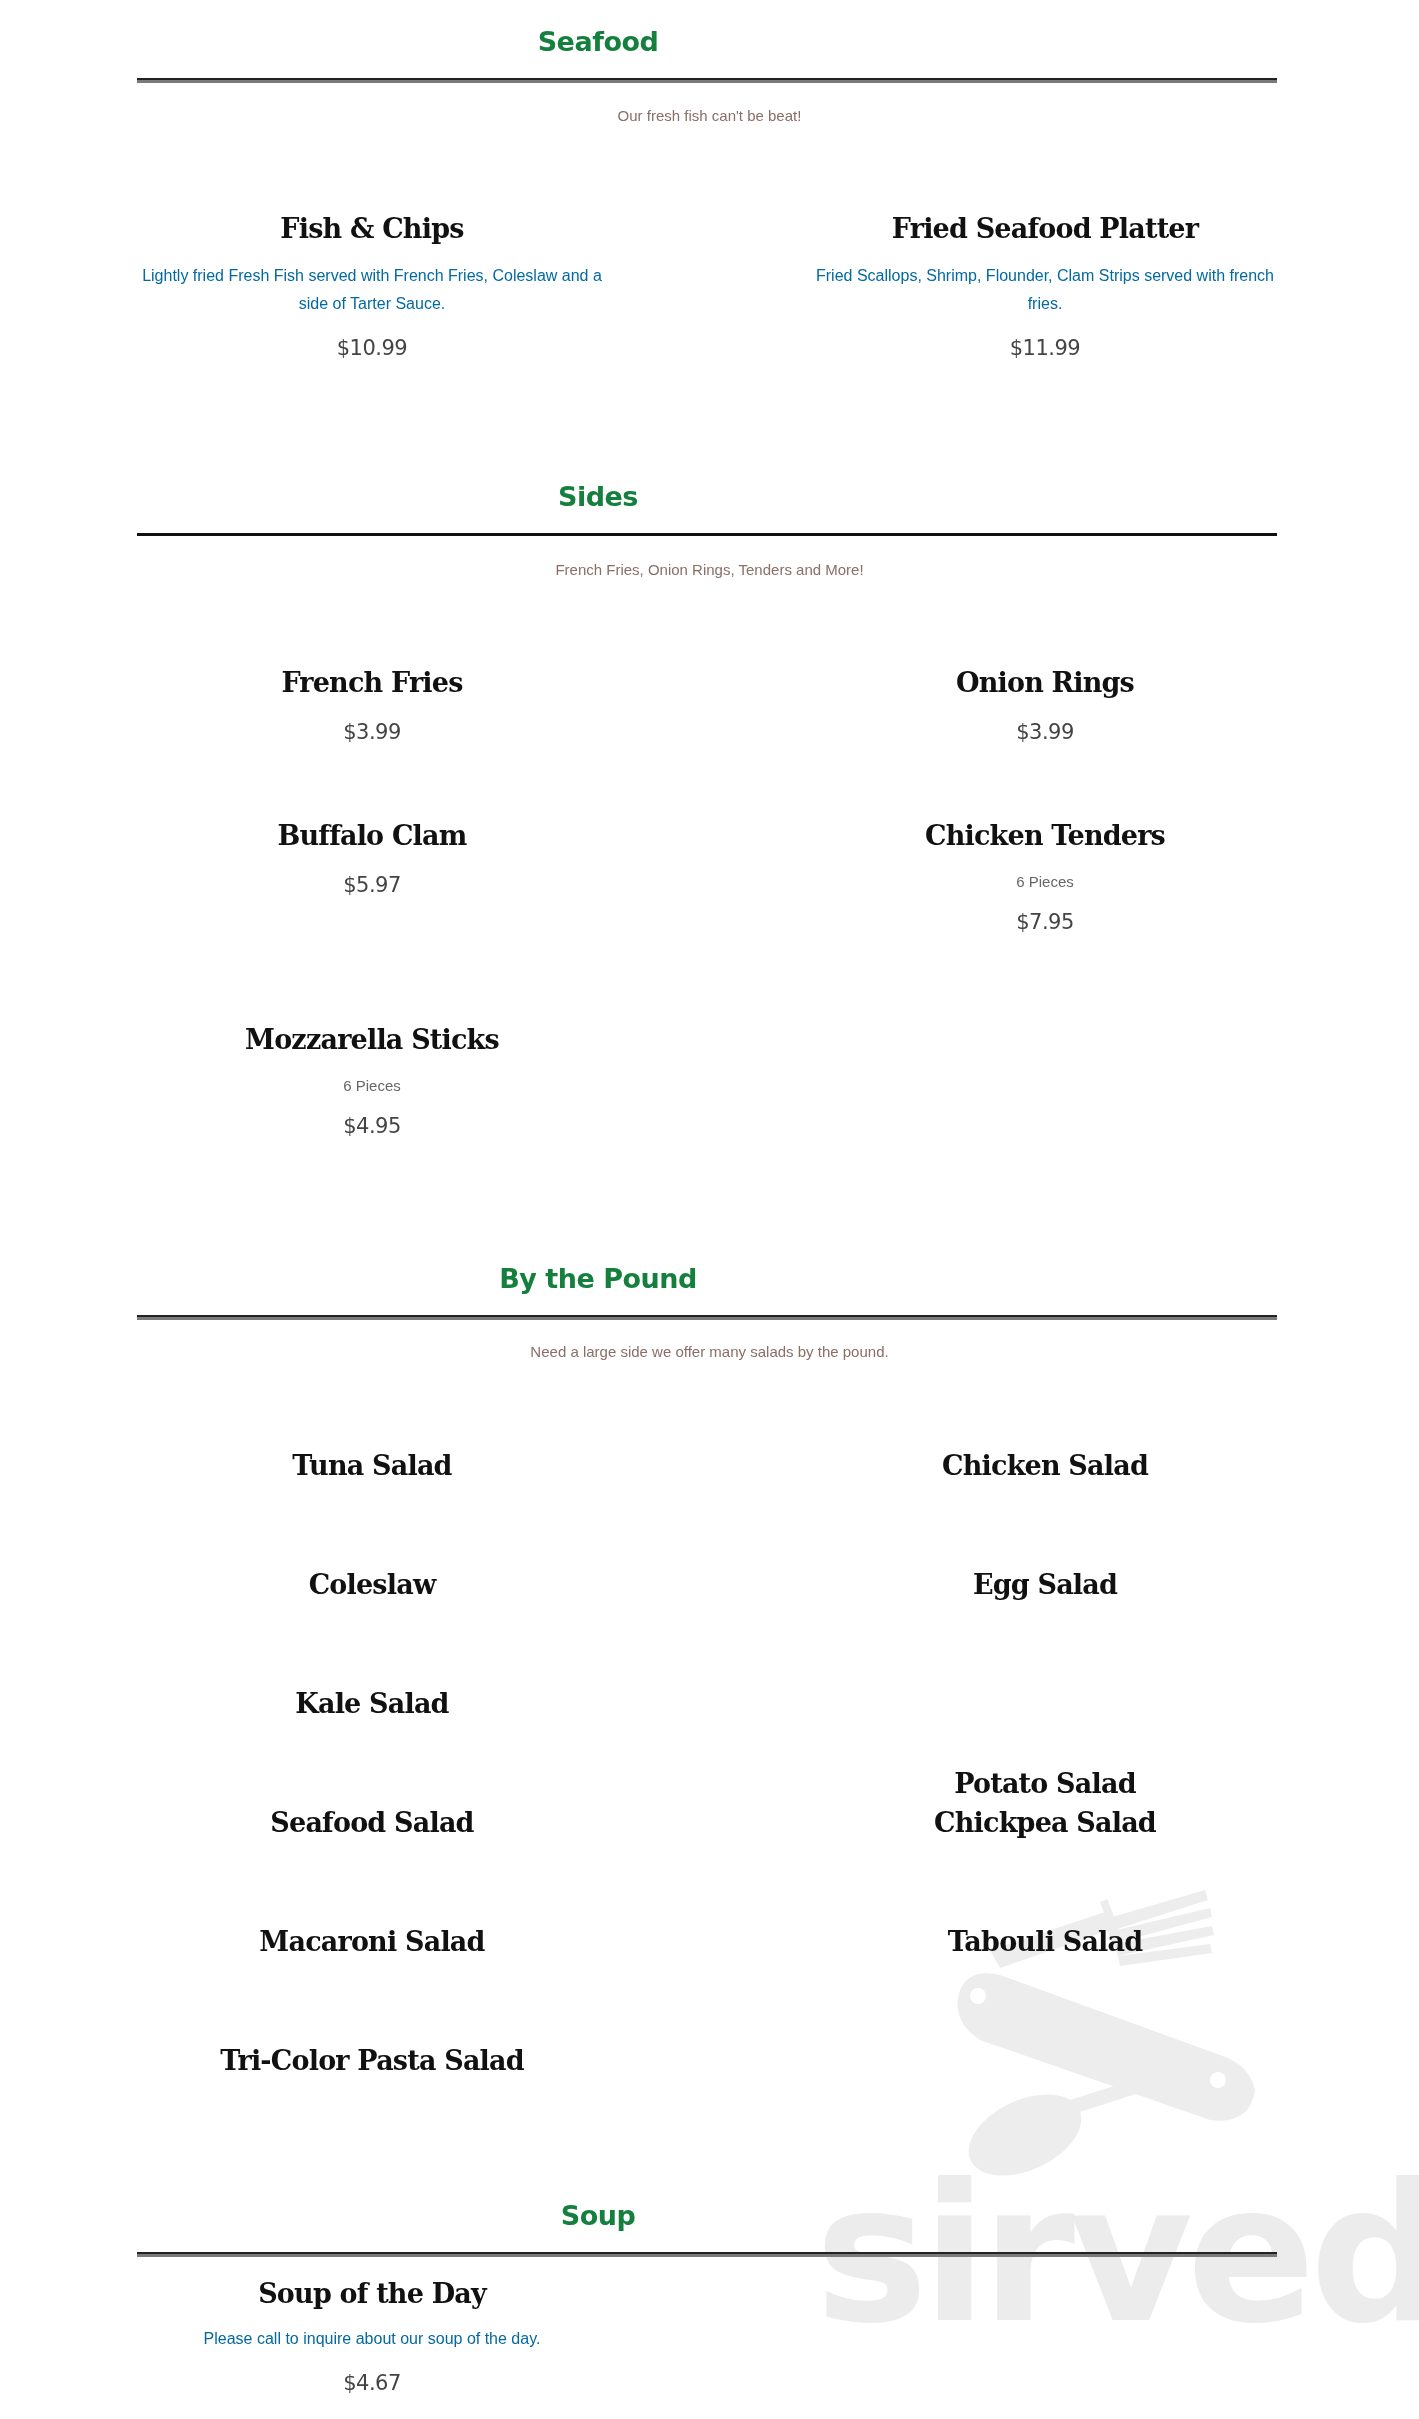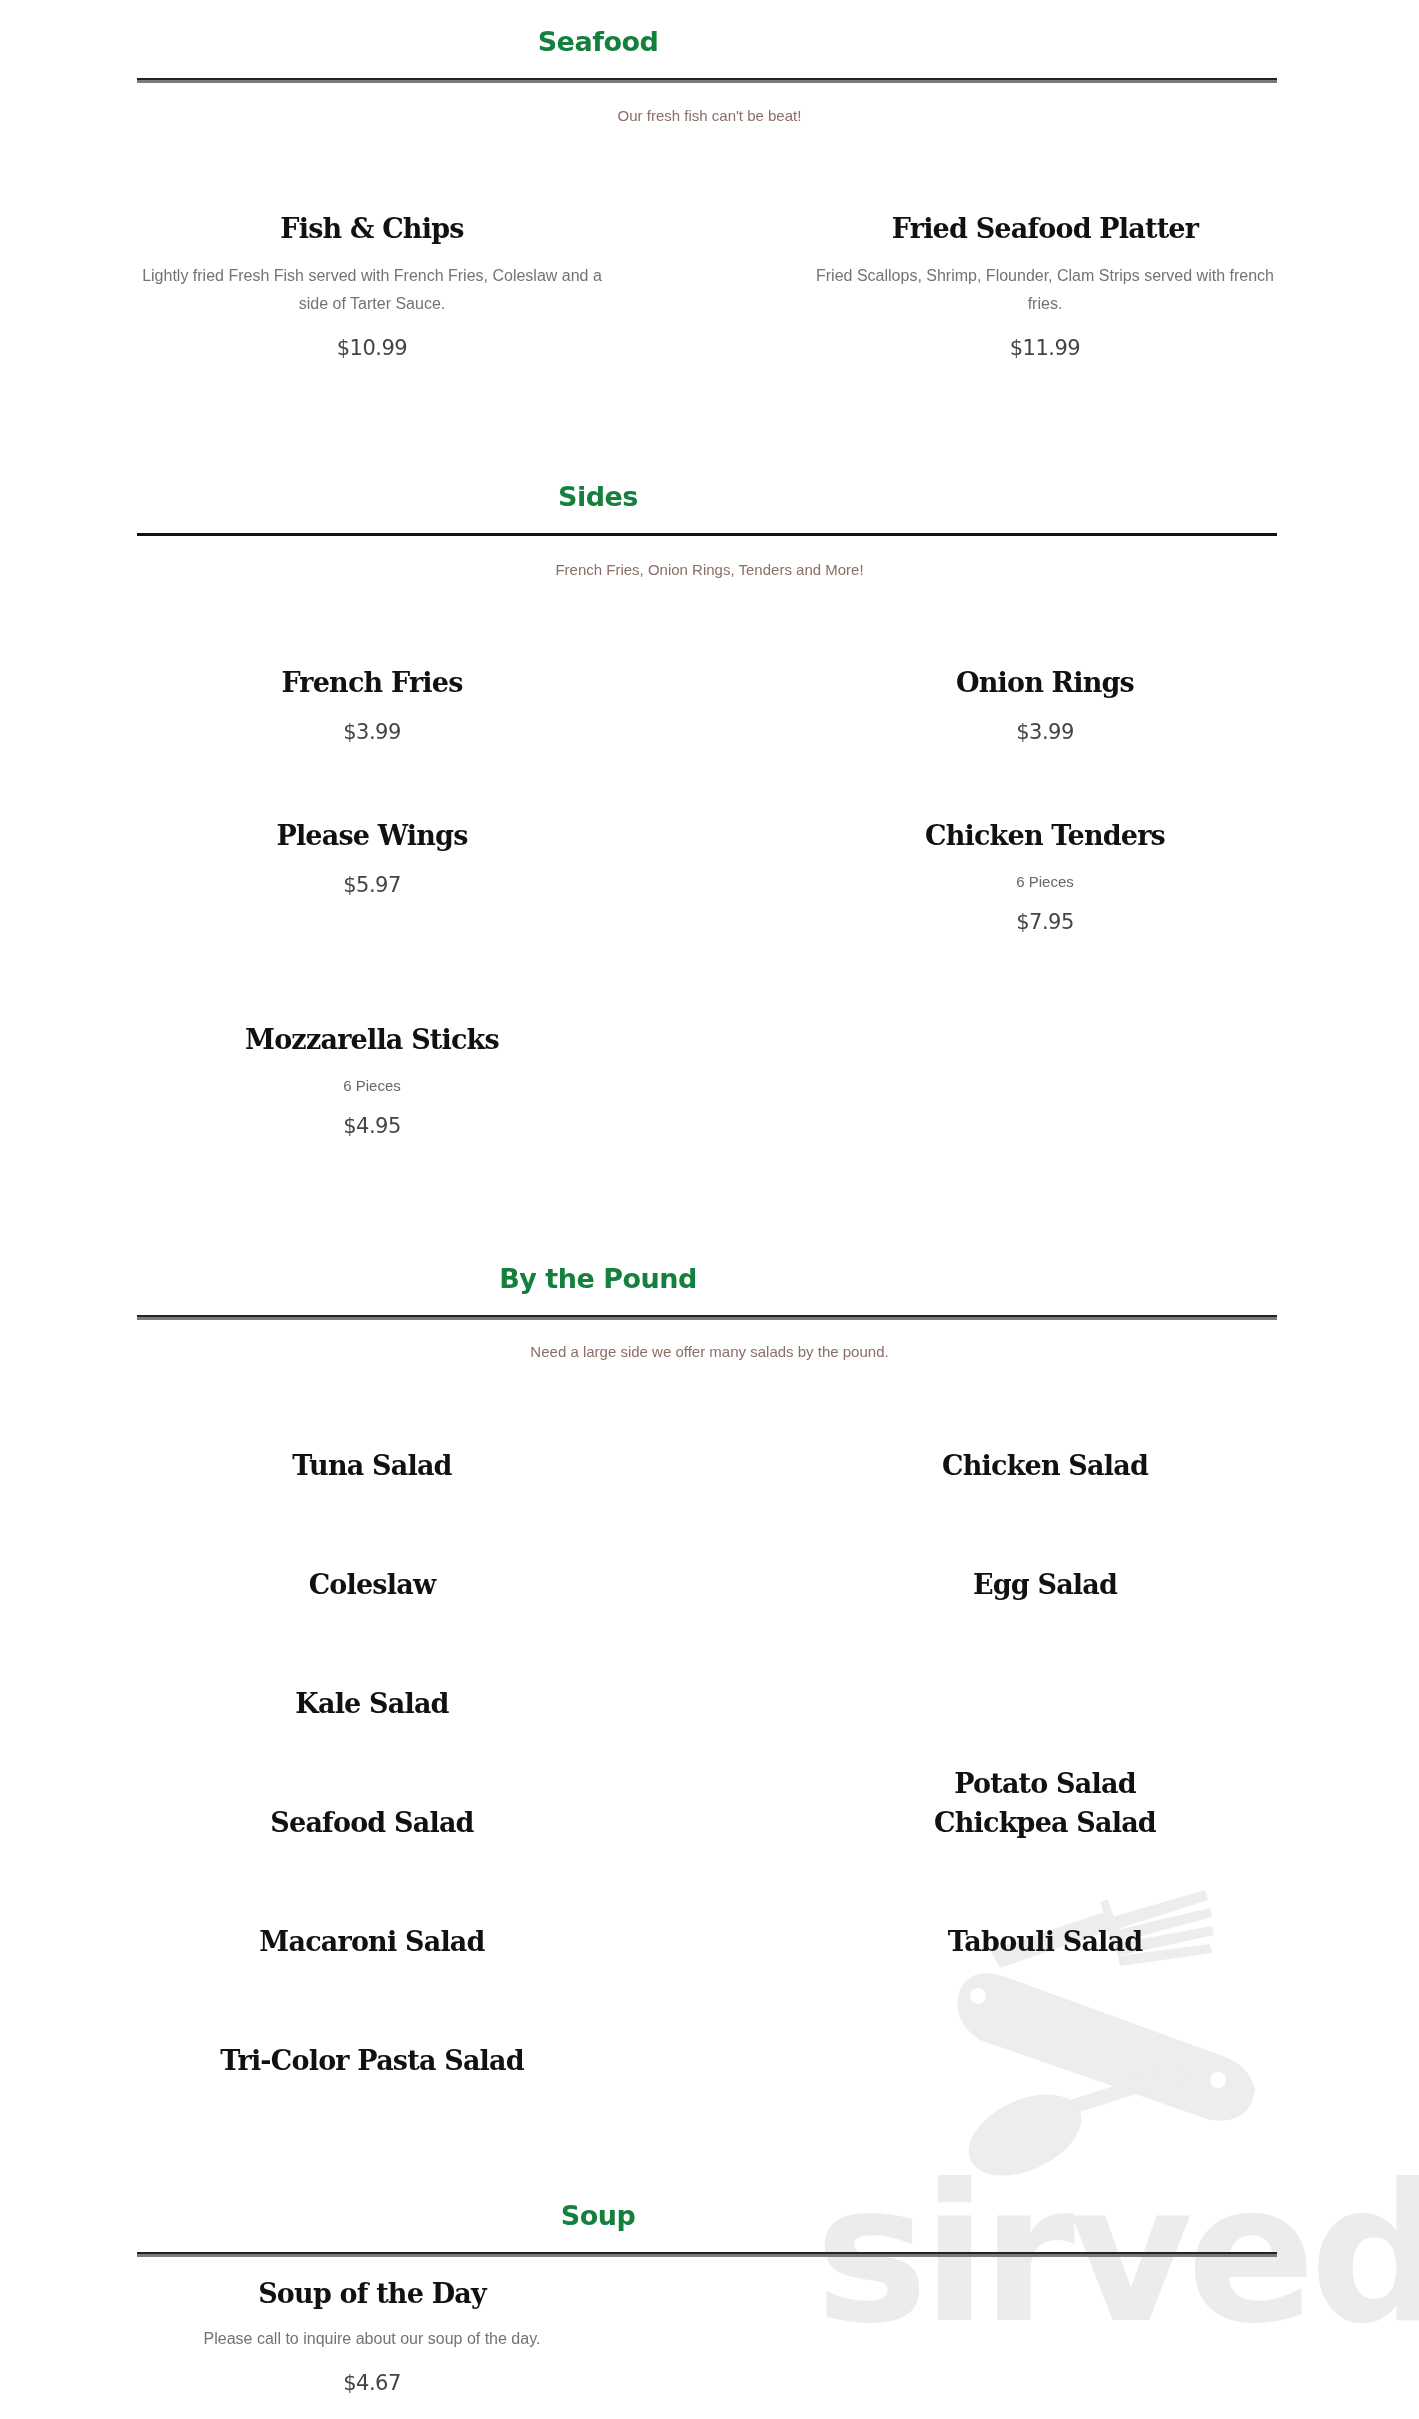--- a/index.html
+++ b/index.html
@@ -7,21 +7,21 @@
   .abs { position: absolute; }
   .sec-title { position: absolute; left: 0; width: 1196px; text-align: center; font-family: "DejaVu Sans", sans-serif; font-weight: bold; font-size: 27px; color: #15803d; letter-spacing: -0.5px; }
   .rule { position: absolute; left: 137px; width: 1140px; }
   .rule.double { height: 5px; border-top: 2px solid #222; background: #7a7a7a; box-sizing: border-box; }
   .rule.single { height: 3px; background: #111; }
   .sec-sub { position: absolute; left: 0; width: 1419px; text-align: center; font-family: "Liberation Sans", sans-serif; font-size: 15px; color: #8a6e68; }
   .item { position: absolute; width: 520px; text-align: center; }
   .item.left { left: 112px; }
   .item.right { left: 785px; }
   .name { font-family: "DejaVu Serif", serif; font-weight: bold; font-size: 27px; color: #111; letter-spacing: -0.8px; line-height: 34px; }
-  .desc { font-family: "Liberation Sans", sans-serif; font-size: 16px; color: #737373; line-height: 28px; }
+  .desc { font-family: "Liberation Sans", sans-serif; font-size: 16px; color: #0369a1; line-height: 28px; }
   .note { font-family: "Liberation Sans", sans-serif; font-size: 15px; color: #666; }
   .price { font-family: "DejaVu Sans", sans-serif; font-size: 21px; color: #444; font-weight: normal; letter-spacing: -0.5px; }
   .wm { position: absolute; z-index: 0; }
   .content { position: absolute; inset: 0; z-index: 1; }
   .wm-text { position: absolute; left: 815px; top: 2145px; font-family: "DejaVu Sans", sans-serif; font-weight: bold; font-size: 190px; color: #ececec; letter-spacing: -6px; line-height: 220px; }
 </style>
 </head>
 <body>
 
 <div class="wm" style="left:0;top:0;width:1419px;height:2419px;">
@@ -73,21 +73,21 @@
     <div class="item left" style="top:666px;">
       <div class="name">French Fries</div>
       <div class="price" style="margin-top:20px;">$3.99</div>
     </div>
     <div class="item right" style="top:666px;">
       <div class="name">Onion Rings</div>
       <div class="price" style="margin-top:20px;">$3.99</div>
     </div>
 
     <div class="item left" style="top:819px;">
-      <div class="name">Please Wings</div>
+      <div class="name">Buffalo Clam</div>
       <div class="price" style="margin-top:20px;">$5.97</div>
     </div>
     <div class="item right" style="top:819px;">
       <div class="name">Chicken Tenders</div>
       <div class="note" style="margin-top:20px;">6 Pieces</div>
       <div class="price" style="margin-top:20px;">$7.95</div>
     </div>
 
     <div class="item left" style="top:1023px;">
       <div class="name">Mozzarella Sticks</div>

